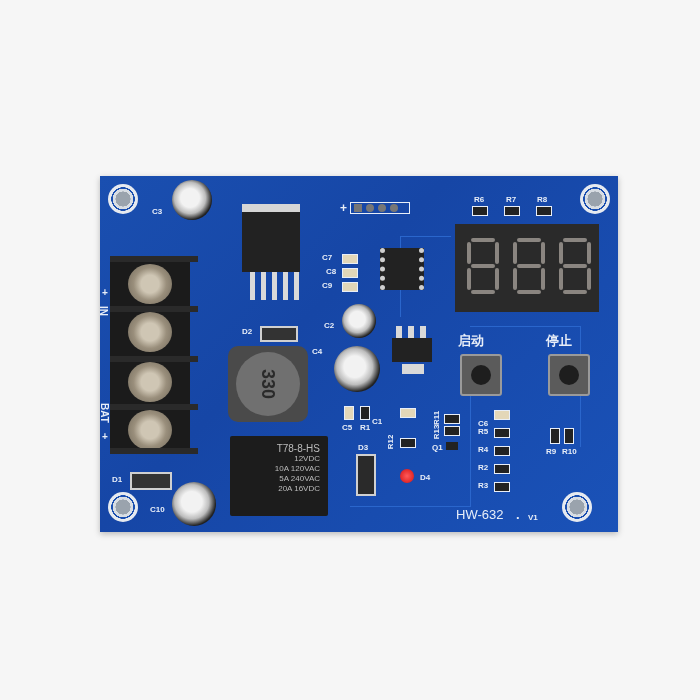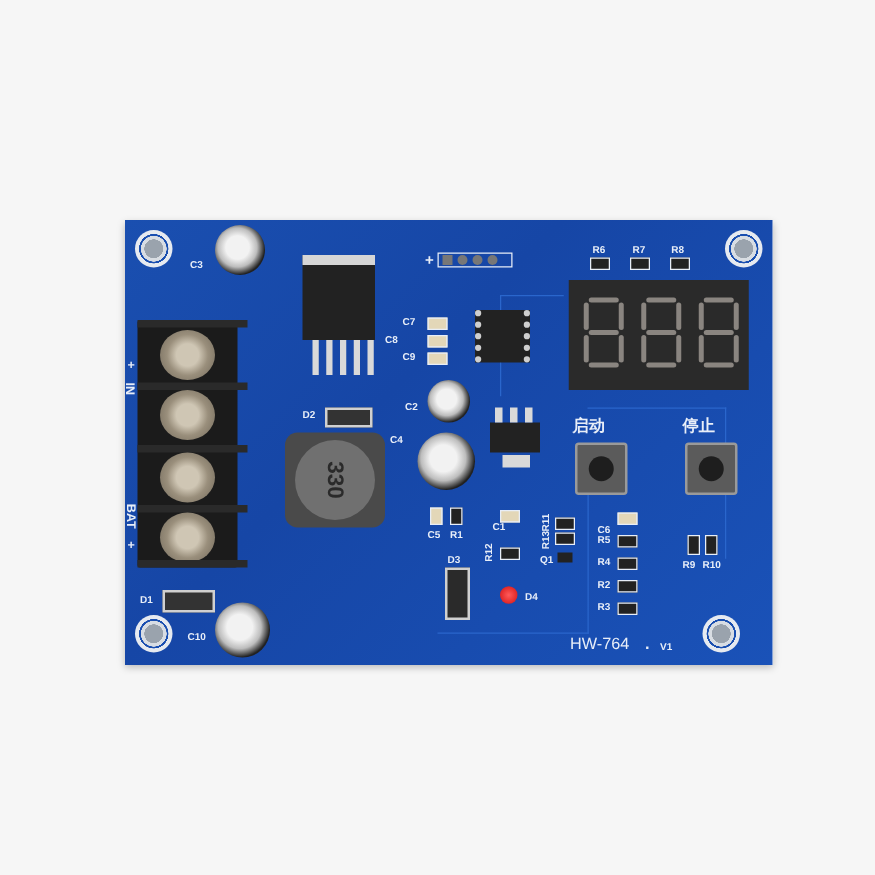--- a/index.html
+++ b/index.html
@@ -72,32 +72,39 @@
   <div class="cap" style="left:72px;top:306px;width:44px;height:44px;"></div>
   <span class="silk" style="left:50px;top:330px;">C10</span>
 
   <div class="ic" style="left:160px;top:150px;width:34px;height:12px;border:2px solid #d0d0d0;background:#333;"></div>
   <span class="silk" style="left:142px;top:152px;">D2</span>
 
   <div class="inductor">
     <div class="core">330</div>
   </div>
 
+  <div class="relay">
+    <div style="font-size:10px;padding-top:8px;">T78-8-HS</div>
+    <div>12VDC</div>
+    <div>10A 120VAC</div>
+    <div>5A 240VAC</div>
+    <div>20A 16VDC</div>
+  </div>
 
   <span class="silk" style="left:240px;top:26px;font-size:12px;">+</span>
   <div style="position:absolute;left:250px;top:26px;width:60px;height:12px;border:1px solid #e8eef8;display:flex;gap:4px;align-items:center;padding-left:3px;box-sizing:border-box;">
     <span style="width:8px;height:8px;background:#777;"></span>
     <span style="width:8px;height:8px;border-radius:50%;background:#777;"></span>
     <span style="width:8px;height:8px;border-radius:50%;background:#777;"></span>
     <span style="width:8px;height:8px;border-radius:50%;background:#777;"></span>
   </div>
 
   <span class="silk" style="left:222px;top:78px;">C7</span>
   <div class="smd" style="left:242px;top:78px;"></div>
-  <span class="silk" style="left:208px;top:92px;">C8</span>
+  <span class="silk" style="left:226px;top:92px;">C8</span>
   <div class="smd" style="left:242px;top:92px;"></div>
   <span class="silk" style="left:222px;top:106px;">C9</span>
   <div class="smd" style="left:242px;top:106px;"></div>
 
   <div class="ic" style="left:280px;top:72px;width:34px;height:42px;border-left:5px dotted #cfcfcf;border-right:5px dotted #cfcfcf;"></div>
 
   <div class="cap" style="left:242px;top:128px;width:34px;height:34px;"></div>
   <span class="silk" style="left:224px;top:146px;text-align:center;">C2</span>
   <div class="cap" style="left:234px;top:170px;width:46px;height:46px;"></div>
   <span class="silk" style="left:212px;top:172px;">C4</span>
@@ -110,21 +117,21 @@
   <div class="ic" style="left:256px;top:278px;width:16px;height:38px;border:2px solid #d0d0d0;background:#2a2a2a;"></div>
   <span class="silk" style="left:258px;top:268px;">D3</span>
 
   <div class="ic" style="left:292px;top:162px;width:40px;height:24px;"></div>
   <div class="pin" style="left:296px;top:150px;width:6px;height:12px;"></div>
   <div class="pin" style="left:308px;top:150px;width:6px;height:12px;"></div>
   <div class="pin" style="left:320px;top:150px;width:6px;height:12px;"></div>
   <div class="pin" style="left:302px;top:188px;width:22px;height:10px;"></div>
 
   <div class="smd" style="left:300px;top:232px;"></div>
-  <span class="silk" style="left:294px;top:242px;">C1</span>
+  <span class="silk" style="left:272px;top:242px;">C1</span>
   <div class="smd" style="left:300px;top:262px;background:#222;"></div>
   <span class="silk" style="left:284px;top:262px;transform:rotate(-90deg);">R12</span>
 
   <div class="led"></div>
   <span class="silk" style="left:320px;top:298px;">D4</span>
 
   <div class="smd" style="left:344px;top:238px;background:#222;"></div>
   <span class="silk" style="left:330px;top:238px;transform:rotate(-90deg);">R11</span>
   <div class="smd" style="left:344px;top:250px;background:#222;"></div>
   <span class="silk" style="left:330px;top:252px;transform:rotate(-90deg);">R13</span>
@@ -186,16 +193,16 @@
   <span class="silk" style="left:378px;top:288px;">R2</span>
   <div class="smd" style="left:394px;top:288px;background:#222;"></div>
   <span class="silk" style="left:378px;top:306px;">R3</span>
   <div class="smd" style="left:394px;top:306px;background:#222;"></div>
 
   <div class="smd" style="left:450px;top:252px;width:8px;height:14px;background:#222;"></div>
   <div class="smd" style="left:464px;top:252px;width:8px;height:14px;background:#222;"></div>
   <span class="silk" style="left:446px;top:272px;text-align:center;">R9</span>
   <span class="silk" style="left:462px;top:272px;">R10</span>
 
-  <span class="silk" style="left:356px;top:332px;font-size:13px;font-weight:normal;">HW-764</span>
+  <span class="silk" style="left:356px;top:332px;font-size:13px;font-weight:normal;">HW-632</span>
   <span class="silk" style="left:416px;top:332px;font-size:13px;">.</span>
   <span class="silk" style="left:428px;top:338px;">V1</span>
 </div>
 
 </body></html>

